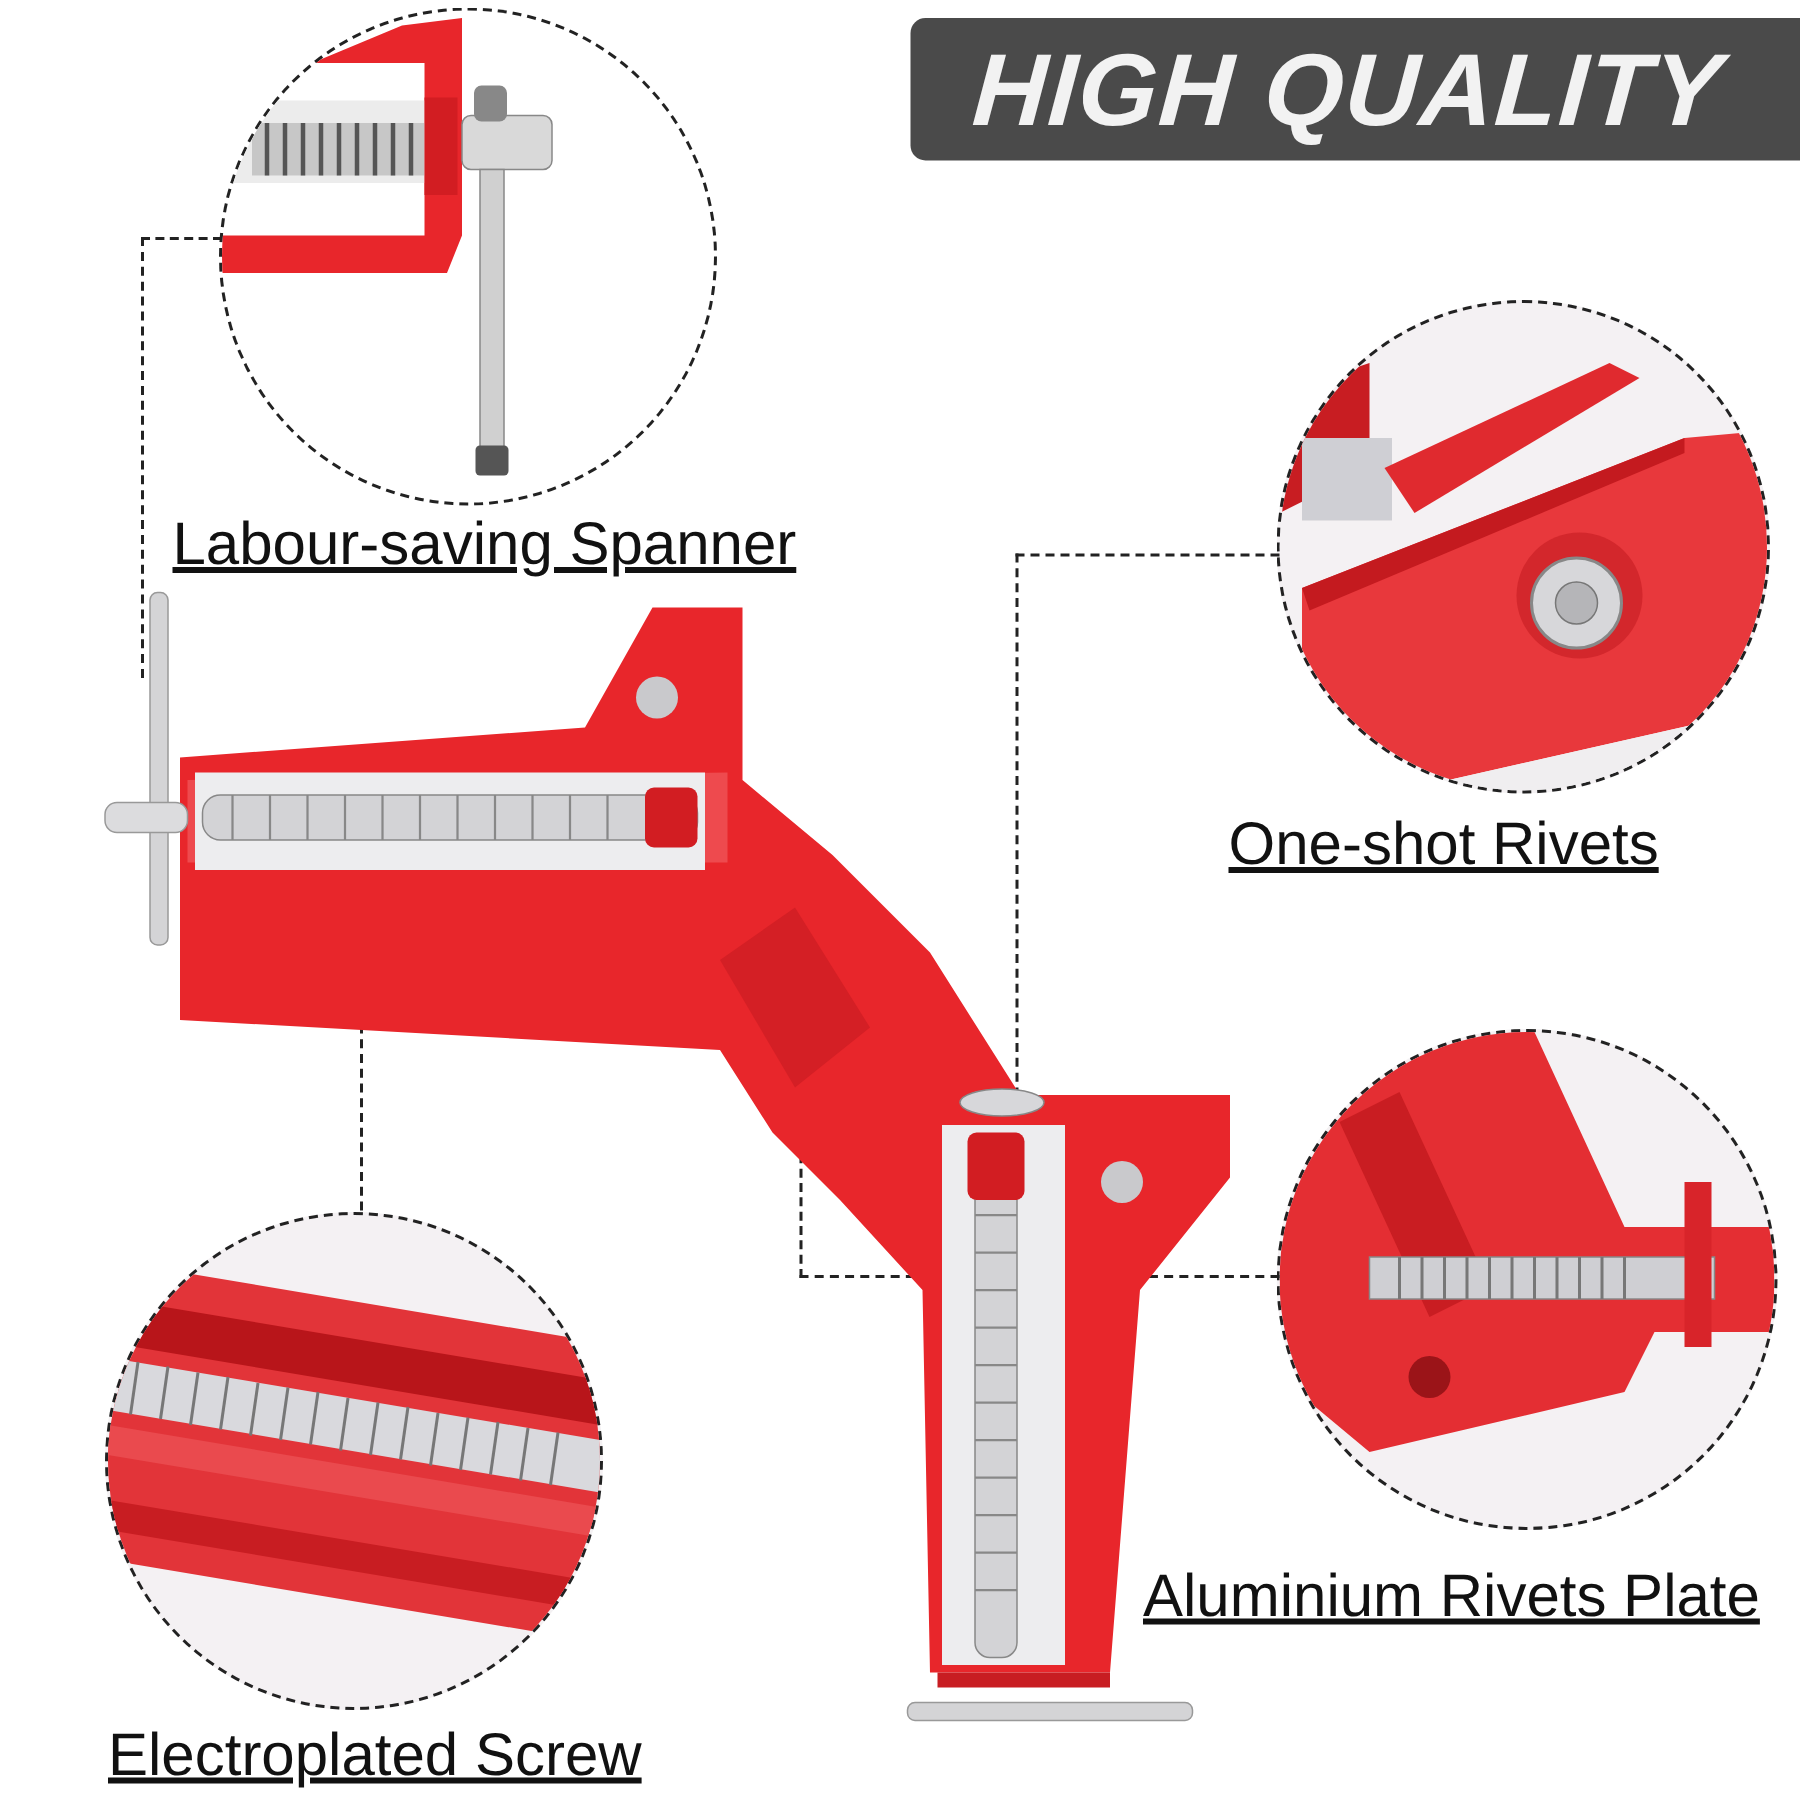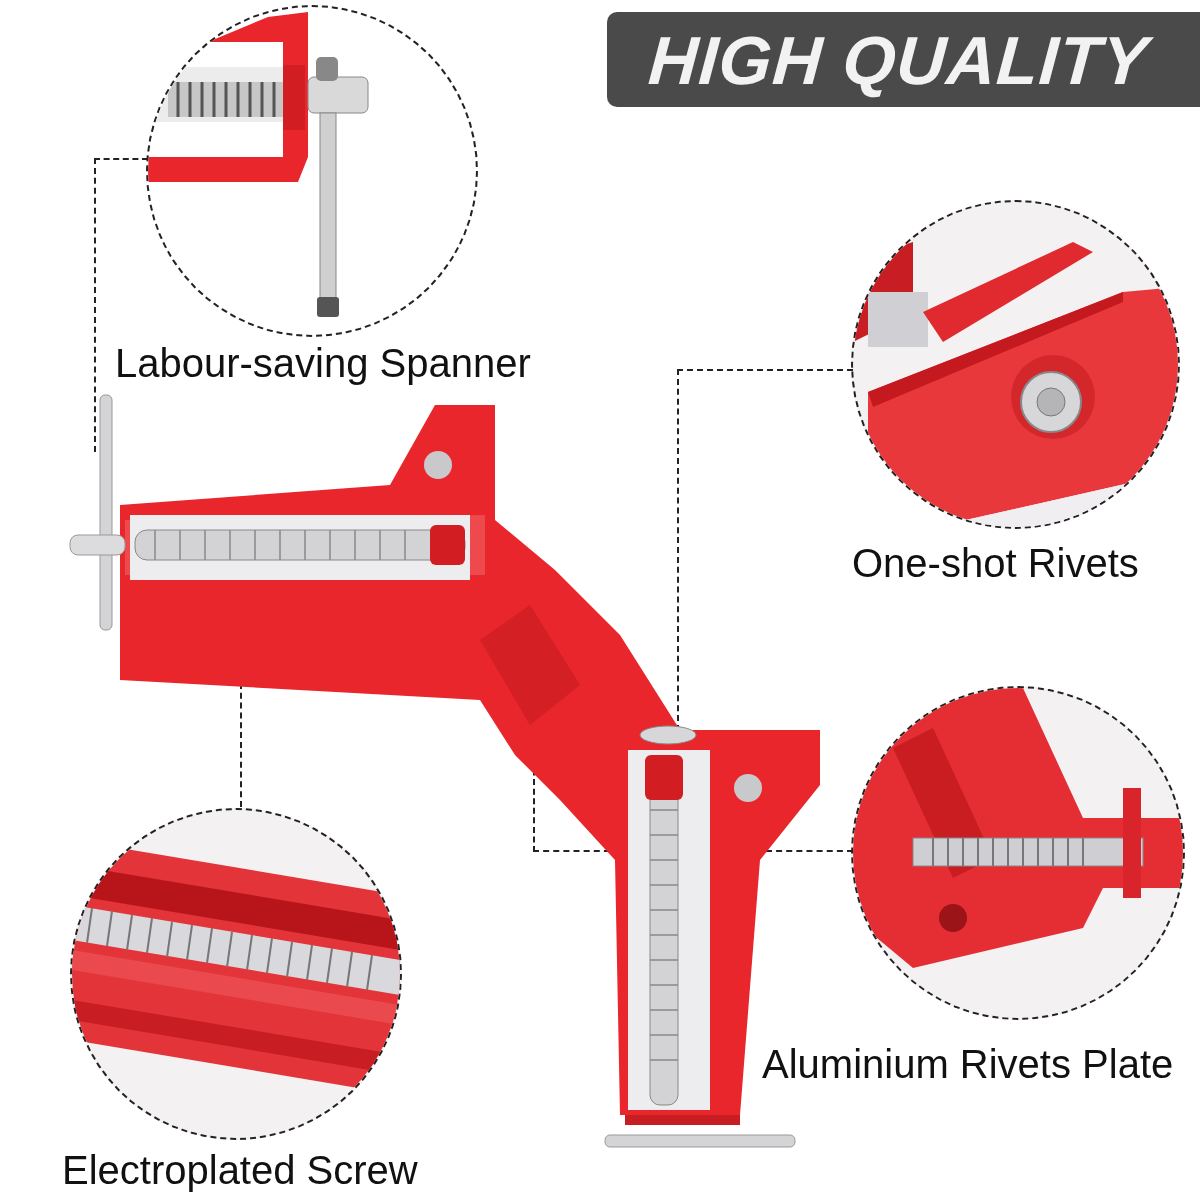--- a/index.html
+++ b/index.html
@@ -1,19 +1,19 @@
 <!DOCTYPE html>
 <html><head>
 <meta charset="utf-8">
 <style>
   html, body { margin:0; padding:0; }
   body { width:1200px; height:1200px; background:#ffffff; position:relative; overflow:hidden; font-family:"Liberation Sans", sans-serif; }
   .banner { position:absolute; left:607px; top:12px; width:600px; height:95px; background:#4a4a4a; border-radius:10px 0 0 10px; display:flex; align-items:center; }
   .banner span { color:#f2f2f2; font-weight:bold; font-style:italic; font-size:68px; letter-spacing:1px; margin-left:42px; transform:skewX(-4deg); display:inline-block; }
-  .label { position:absolute; color:#111; font-size:40px; white-space:nowrap; }
+  .label { position:absolute; color:#111; font-size:40px; white-space:nowrap;text-decoration:underline; }
   .circle { position:absolute; border-radius:50%; border:2px dashed #222; overflow:hidden; background:#f4f1f3; }
   .dash { position:absolute; border-color:#222; border-style:dashed; border-width:0; }
   svg { display:block; }
 </style>
 </head>
 <body>
 
 <div class="banner">
   <span>HIGH QUALITY</span>
 </div>
@@ -51,21 +51,21 @@
     <rect x="15" y="90" width="60" height="55" fill="#cfcfd4"></rect>
     <path d="M70,110 L220,40 L240,50 L90,140 Z" fill="#e02a2f"></path>
     <path d="M15,190 L270,90 L325,85 L325,270 L60,330 L15,330 Z" fill="#e8383c"></path>
     <path d="M15,190 L270,90 L270,100 L20,205 Z" fill="#c41a1f"></path>
     <circle cx="200" cy="195" r="42" fill="#d3272c"></circle>
     <circle cx="198" cy="200" r="30" fill="#d7d7da" stroke="#888" stroke-width="2"></circle>
     <circle cx="198" cy="200" r="14" fill="#b5b5b8" stroke="#777"></circle>
     <path d="M60,330 L325,270 L325,325 Z" fill="#f0eef0"></path>
   </svg>
 </div>
-<div class="label" style="left:852px; top:541px;">One-shot Rivets</div>
+<div class="label" style="left:819px; top:541px;">One-shot Rivets</div>
 
 <div class="circle" style="left:851px; top:686px; width:330px; height:330px;">
   <svg width="330" height="330" viewBox="0 0 330 330">
     <path d="M0,60 L70,0 L170,0 L230,130 L330,130 L330,200 L250,200 L230,240 L60,280 L0,230 Z" fill="#e42e33"></path>
     <path d="M40,60 L80,40 L140,170 L100,190 Z" fill="#c91d22"></path>
     <rect x="60" y="150" width="230" height="28" fill="#cfcfd3" stroke="#888"></rect>
     <g stroke="#777" stroke-width="2">
       <line x1="80" y1="150" x2="80" y2="178"></line>
         <line x1="95" y1="150" x2="95" y2="178"></line>
         <line x1="110" y1="150" x2="110" y2="178"></line>
@@ -103,21 +103,21 @@
         <line x1="220" y1="132" x2="215" y2="167"></line>
         <line x1="240" y1="135" x2="235" y2="170"></line>
       <line x1="260" y1="138" x2="255" y2="173"></line>
         <line x1="280" y1="142" x2="275" y2="177"></line>
         <line x1="300" y1="145" x2="295" y2="180"></line>
     </g>
     <path d="M0,140 L328,195 L328,215 L0,160 Z" fill="#ea4a4e"></path>
     <path d="M0,190 L328,245 L328,265 L0,210 Z" fill="#c81d22"></path>
   </svg>
 </div>
-<div class="label" style="left:62px; top:1148px;">Electroplated Screw</div>
+<div class="label" style="left:72px; top:1148px;">Electroplated Screw</div>
 
 <div class="dash" style="left:94px; top:158px; width:52px; height:292px; border-top-width:2px; border-left-width:2px;"></div>
 <div class="dash" style="left:240px; top:555px; width:0; height:252px; border-left-width:2px;"></div>
 <div class="dash" style="left:677px; top:369px; width:174px; height:360px; border-top-width:2px; border-left-width:2px;"></div>
 <div class="dash" style="left:533px; top:760px; width:318px; height:90px; border-bottom-width:2px; border-left-width:2px;"></div>
 
 <svg style="position:absolute; left:60px; top:390px;" width="770" height="760" viewBox="0 0 770 760">
 
   <path d="M60,115 L330,95 L375,15 L435,15 L435,130 L495,180 L560,245 L620,340 L760,340 L760,395 L700,470 L680,725 L560,725 L555,470 L500,410 L455,365 L420,310 L60,290 Z" fill="#e8262b"></path>
   <path d="M65,130 L425,125 L425,185 L65,185 Z" fill="#ee4a4e"></path>

